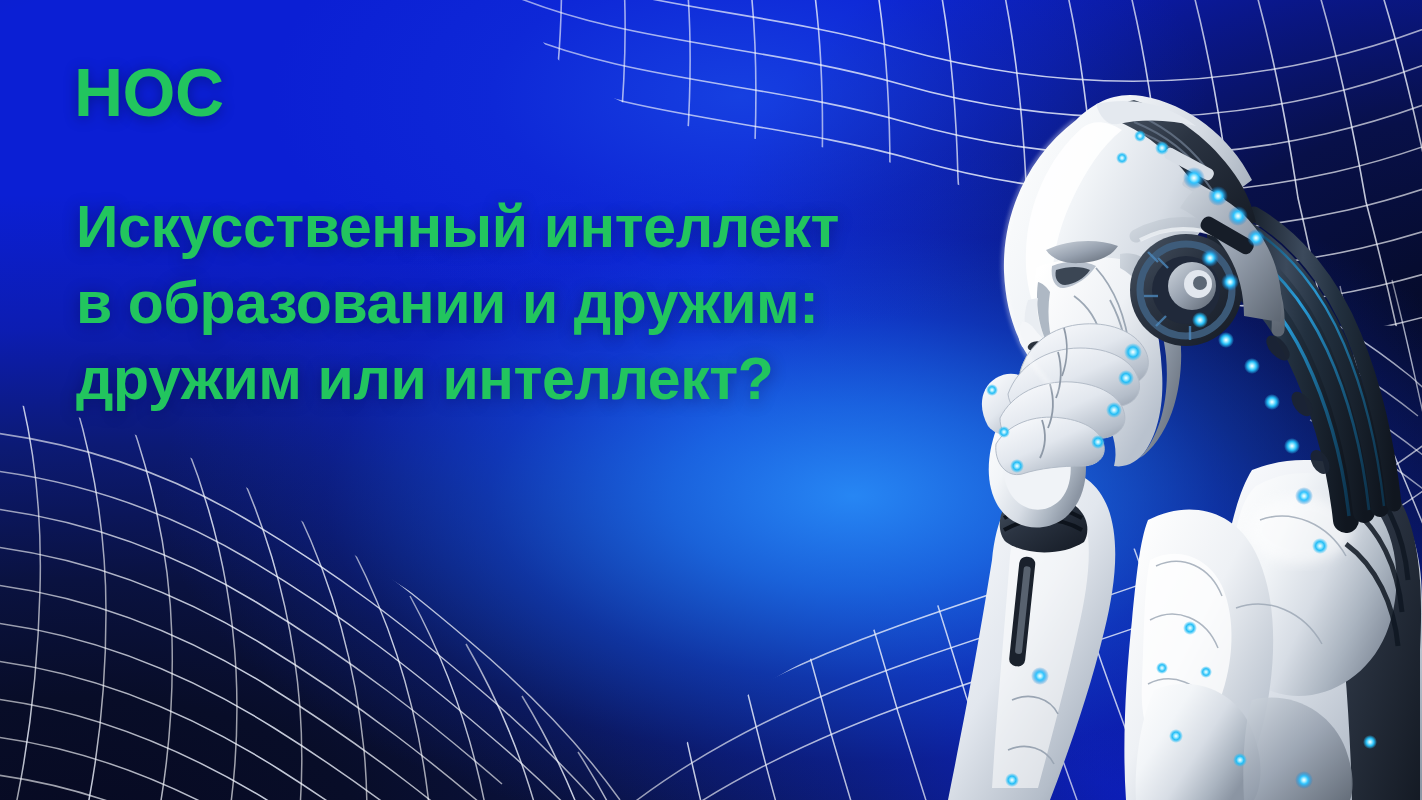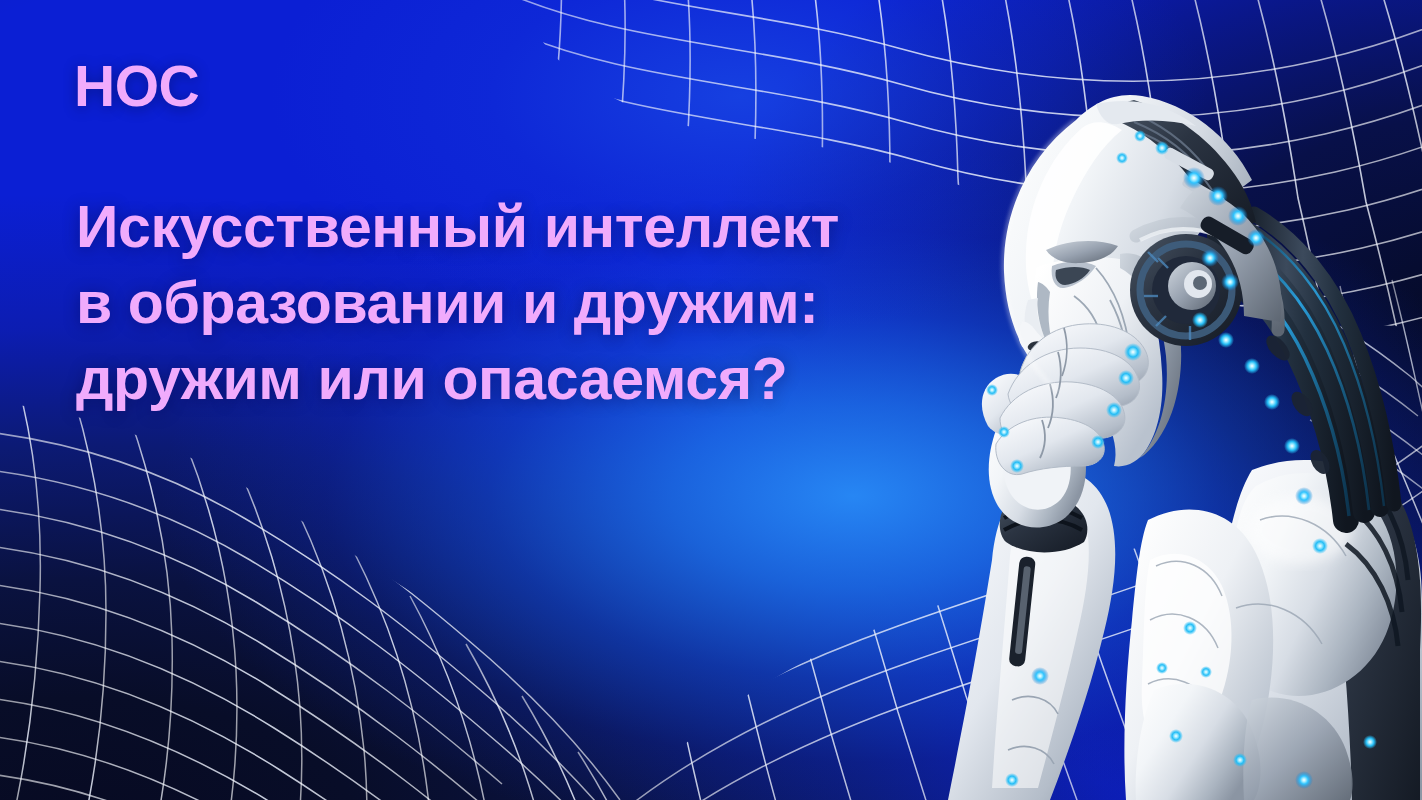--- a/index.html
+++ b/index.html
@@ -69,37 +69,37 @@
     width: 100%;
     height: 100%;
     pointer-events: none;
   }
 
   
   .logo {
     position: absolute;
     left: 74px;
     top: 58px;
-    font-size: 57px;
+    font-size: 68px;
     font-weight: 700;
     line-height: 1;
     letter-spacing: -0.5px;
-    color: #f0abfc;
+    color: #22c55e;
     text-shadow: 0 2px 14px rgba(0,10,60,0.45);
   }
   .headline {
     position: absolute;
     left: 76px;
     top: 189px;
     width: 900px;
     font-size: 59px;
     font-weight: 700;
     line-height: 76px;
     letter-spacing: -0.4px;
-    color: #f0abfc;
+    color: #22c55e;
     text-shadow: 0 2px 16px rgba(0,8,56,0.42);
   }
   .headline .ln { display: block; white-space: nowrap; }
 
   
   .robot {
     position: absolute;
     left: 900px;
     top: 0;
     width: 522px;
@@ -555,16 +555,16 @@
     </g>
 
     <path d="M176,120 C126,158 102,216 104,272 C106,326 128,366 158,392" stroke="#ffffff" stroke-width="3" fill="none" opacity="0.5" filter="url(#soft)"></path>
   </svg>
 
   <div class="logo">НОС</div>
 
   <div class="headline">
     <span class="ln">Искусственный интеллект</span>
     <span class="ln">в образовании и дружим:</span>
-    <span class="ln">дружим или опасаемся?</span>
+    <span class="ln">дружим или интеллект?</span>
   </div>
 
 </div>
 
 </body></html>

